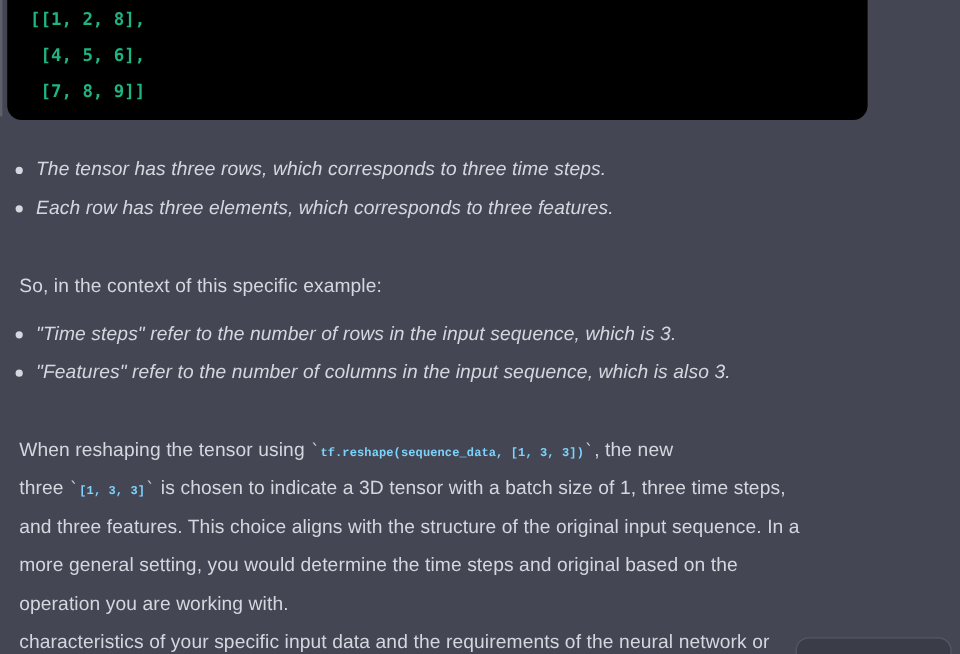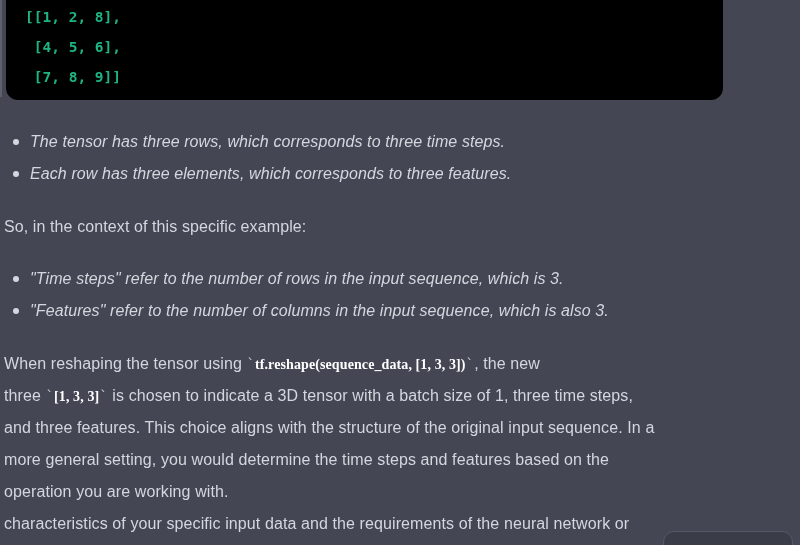--- a/index.html
+++ b/index.html
@@ -36,32 +36,32 @@
     font-size:16px; line-height:32px; letter-spacing:0.1px;
   }
   .blist { position:absolute; left:16px;font-style:italic; }
   .blist-1 { top:126px; }
   .blist-2 { top:263px; }
   .bli { position:relative; padding-left:10px; height:32px; }
   .bullet {
     position:absolute; left:-7px; top:13px; width:6px; height:6px;
     border-radius:50%; background:#d3d7de;
   }
-  .para { position:absolute; left:0; margin:0; }
+  .para { position:absolute; left:0; margin:12px; }
   .para-1 { top:211px; }
   .para-2 { top:348px; }
   .para-2 .pline { height:32px; white-space:nowrap; }
 
   .tick {
     font-family:"DejaVu Sans Mono", monospace;
     font-size:14px; color:#c8ccd4;
   }
   code.inline {
-    font-family:Liberation Serif, serif;
-    font-weight:bold; font-size:14px; color:#ffffff;
+    font-family:Liberation Mono, monospace;
+    font-weight:bold; font-size:10px; color:#7dd3fc;
   }
 
   
   .corner-box {
     position:absolute; left:663px; top:531px; width:130px; height:40px;
     background:#3a3c48; border:1px solid #565869; border-radius:11px;
     box-sizing:border-box;
   }
 </style>
 </head>
@@ -100,20 +100,20 @@
   </div>
 
   <div class="para para-2">
     <div class="pline">
       <span>When reshaping the tensor using </span><span class="tick">`</span><code class="inline">tf.reshape(sequence_data, [1, 3, 3])</code><span class="tick">`</span><span>, the new</span>
     </div>
     <div class="pline">
       <span>three </span><span class="tick">`</span><code class="inline">[1, 3, 3]</code><span class="tick">`</span><span> is chosen to indicate a 3D tensor with a batch size of 1, three time steps,</span>
     </div>
     <div class="pline">and three features. This choice aligns with the structure of the original input sequence. In a</div>
-    <div class="pline">more general setting, you would determine the time steps and features based on the</div>
+    <div class="pline">more general setting, you would determine the time steps and original based on the</div>
     <div class="pline">operation you are working with.</div>
     <div class="pline">characteristics of your specific input data and the requirements of the neural network or</div>
   </div>
 
 </div>
 
 <div class="corner-box"></div>
 
 </body></html>

